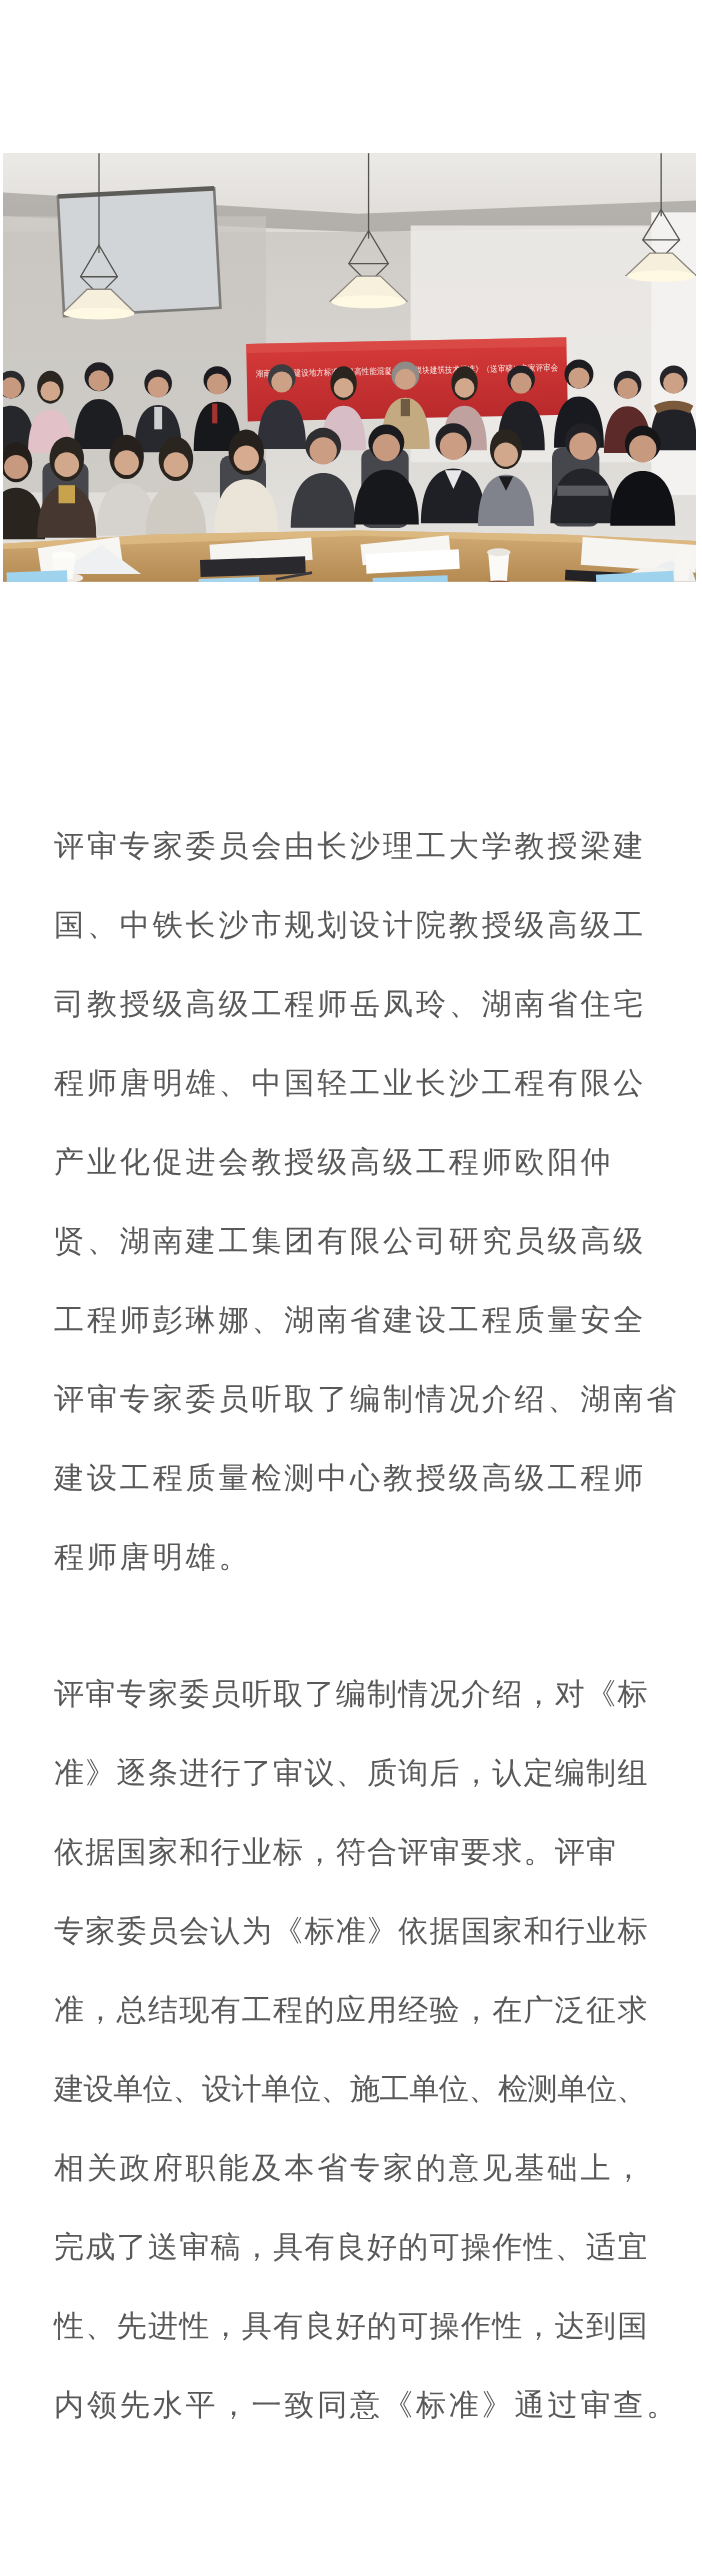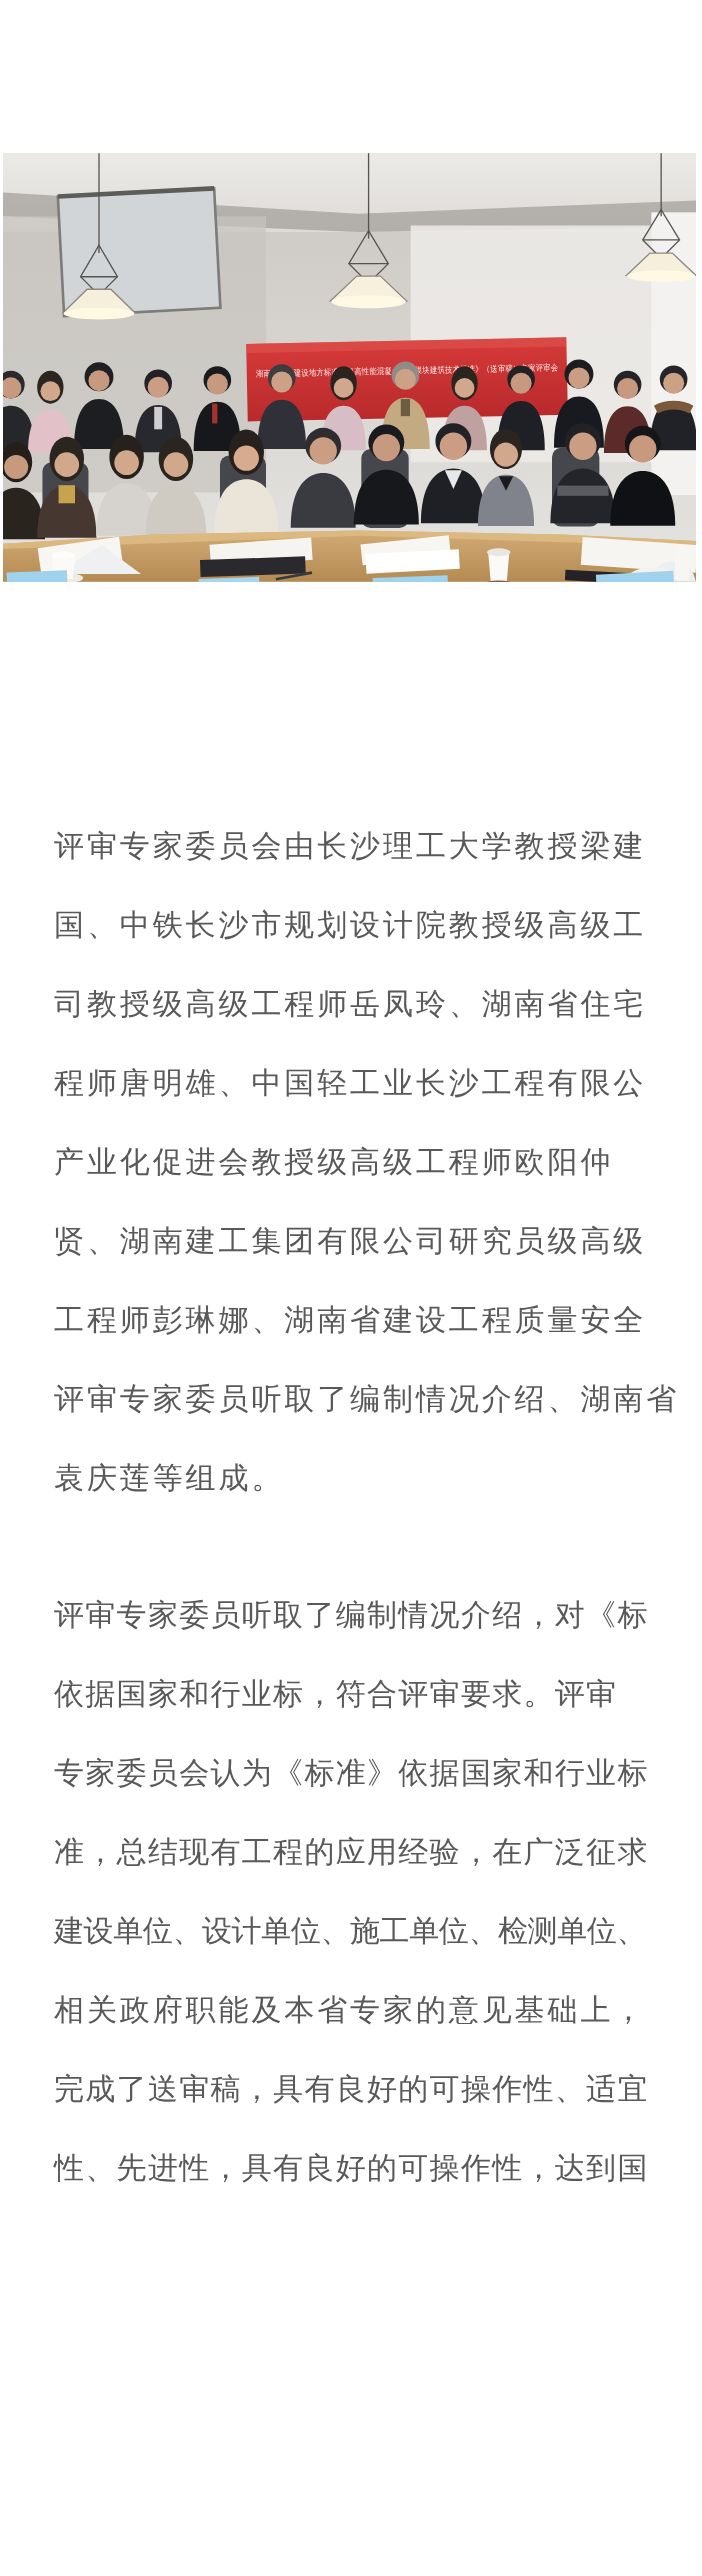--- a/index.html
+++ b/index.html
@@ -270,28 +270,31 @@
   <div class="article">
     <div class="para para1">
       <div class="line">评审专家委员会由长沙理工大学教授梁建</div>
       <div class="line">国、中铁长沙市规划设计院教授级高级工</div>
       <div class="line">司教授级高级工程师岳凤玲、湖南省住宅</div>
       <div class="line">程师唐明雄、中国轻工业长沙工程有限公</div>
       <div class="line">产业化促进会教授级高级工程师欧阳仲</div>
       <div class="line">贤、湖南建工集团有限公司研究员级高级</div>
       <div class="line">工程师彭琳娜、湖南省建设工程质量安全</div>
       <div class="line">评审专家委员听取了编制情况介绍、湖南省</div>
-      <div class="line">袁庆莲等组成。</div>
+      <div class="line">建设工程质量检测中心教授级高级工程师</div>
+      <div class="line">程师唐明雄。</div>
     </div>
     <div class="para para2">
       <div class="line snug">评审专家委员听取了编制情况介绍，对《标</div>
+      <div class="line snug">准》逐条进行了审议、质询后，认定编制组</div>
       <div class="line snug">依据国家和行业标，符合评审要求。评审</div>
       <div class="line snug">专家委员会认为《标准》依据国家和行业标</div>
       <div class="line snug">准，总结现有工程的应用经验，在广泛征求</div>
       <div class="line tight">建设单位、设计单位、施工单位、检测单位、</div>
       <div class="line">相关政府职能及本省专家的意见基础上，</div>
       <div class="line snug">完成了送审稿，具有良好的可操作性、适宜</div>
       <div class="line snug">性、先进性，具有良好的可操作性，达到国</div>
+      <div class="line">内领先水平，一致同意《标准》通过审查。</div>
     </div>
   </div>
 
 </div>
 
 
 </body></html>

